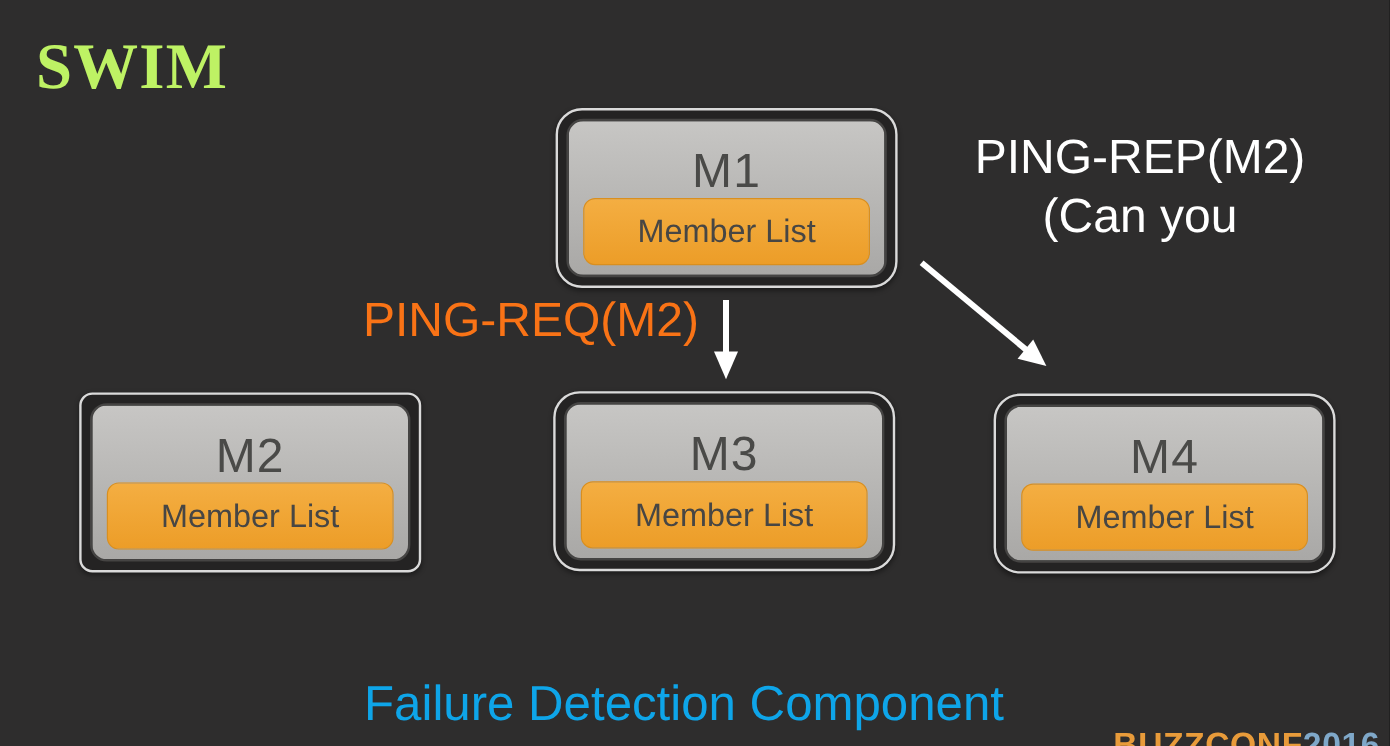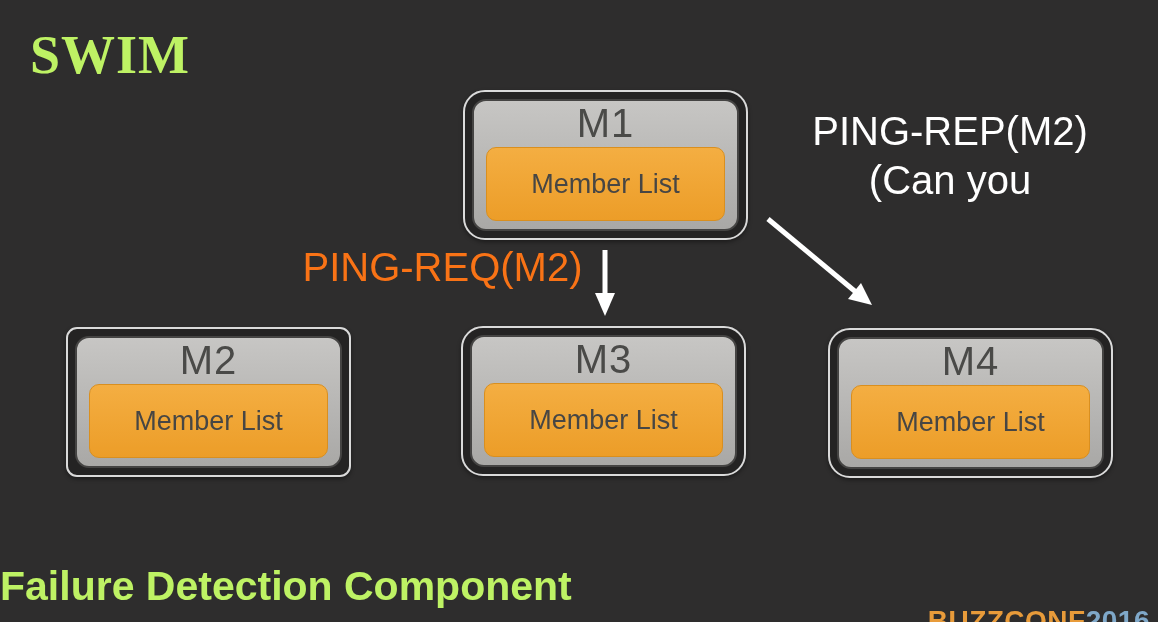--- a/index.html
+++ b/index.html
@@ -49,21 +49,21 @@
     width: 100%;
     height: 100%;
     box-sizing: border-box;
     background: linear-gradient(#c7c6c4, #a9a8a6);
     border: 2px solid #454443;
     border-radius: 14px;
     display: flex;
     flex-direction: column;
     align-items: center;
     justify-content: space-between;
-    padding: 0 12px 8px 12px;
+    padding: 20px 12px 8px 12px;
   }
   .node-label {
     font-size: 40px;
     line-height: 1.1;
     color: #4a4a48;
     letter-spacing: 1px;
   }
   .member-btn {
     width: 100%;
     height: 74px;
@@ -103,24 +103,23 @@
     font-size: 40px;
     line-height: 1.22;
     color: #ffffff;
   }
 
   .caption {
     position: absolute;
     left: 0;
     top: 563px;
     width: 1140px;
-    text-align: left;
+    text-align: center;
     font-size: 41px;
-    color: #bef264;
-    font-weight: bold;
+    color: #0ea5e9;
   }
 
   .logo {
     position: absolute;
     right: 8px;
     bottom: -15px;
     font-size: 28px;
     font-weight: bold;
     letter-spacing: 0.5px;
     white-space: nowrap;

